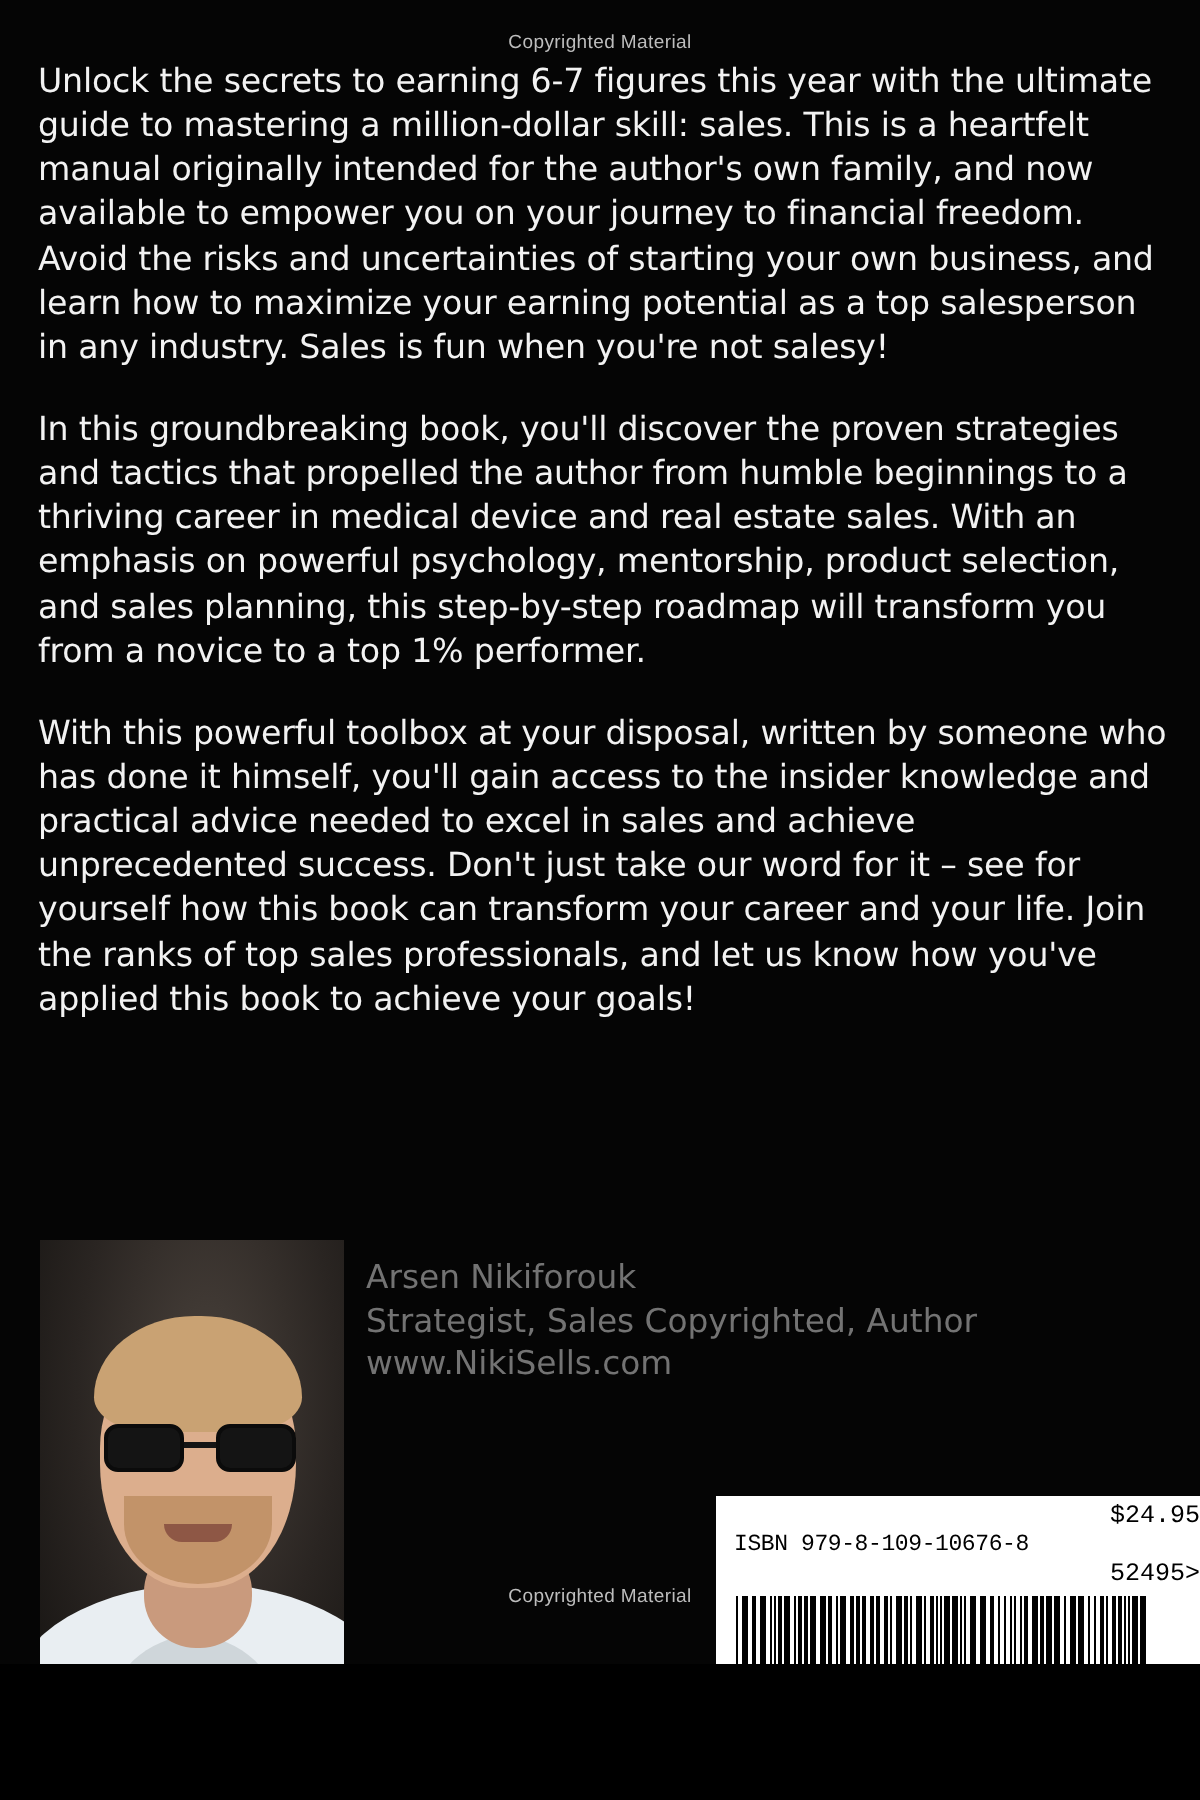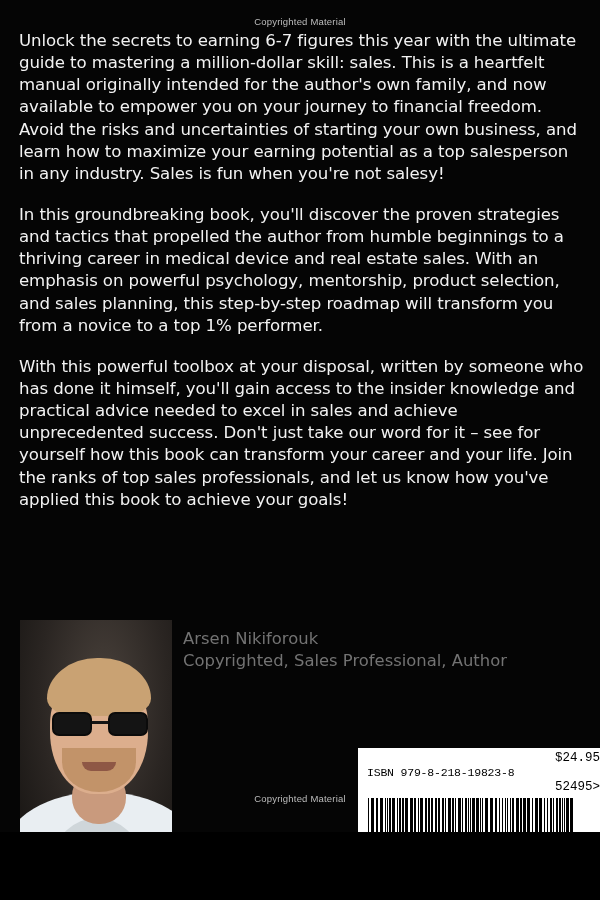--- a/index.html
+++ b/index.html
@@ -257,26 +257,27 @@
     <div class="mouth"></div>
     <div class="glasses">
       <div class="lens l"></div>
       <div class="bridge"></div>
       <div class="lens r"></div>
     </div>
   </div>
 
   <div class="author-block">
     <div>Arsen Nikiforouk</div>
-    <div>Copyrighted, Sales Professional, Author</div>
+    <div>Strategist, Sales Copyrighted, Author</div>
+    <div>www.NikiSells.com</div>
   </div>
 
   <div class="barcode-box">
     <div class="barcode-price">$24.95</div>
-    <div class="barcode-isbn">ISBN 979-8-218-19823-8</div>
+    <div class="barcode-isbn">ISBN 979-8-109-10676-8</div>
     <div class="barcode-suffix">52495&gt;</div>
     <div class="bars" id="bars">
         <span style="width:1px"></span>
         <span style="width:2px;background:transparent"></span>
         <span style="width:3px"></span>
         <span style="width:2px;background:transparent"></span>
         <span style="width:2px"></span>
         <span style="width:2px;background:transparent"></span>
         <span style="width:3px"></span>
         <span style="width:2px;background:transparent"></span>

